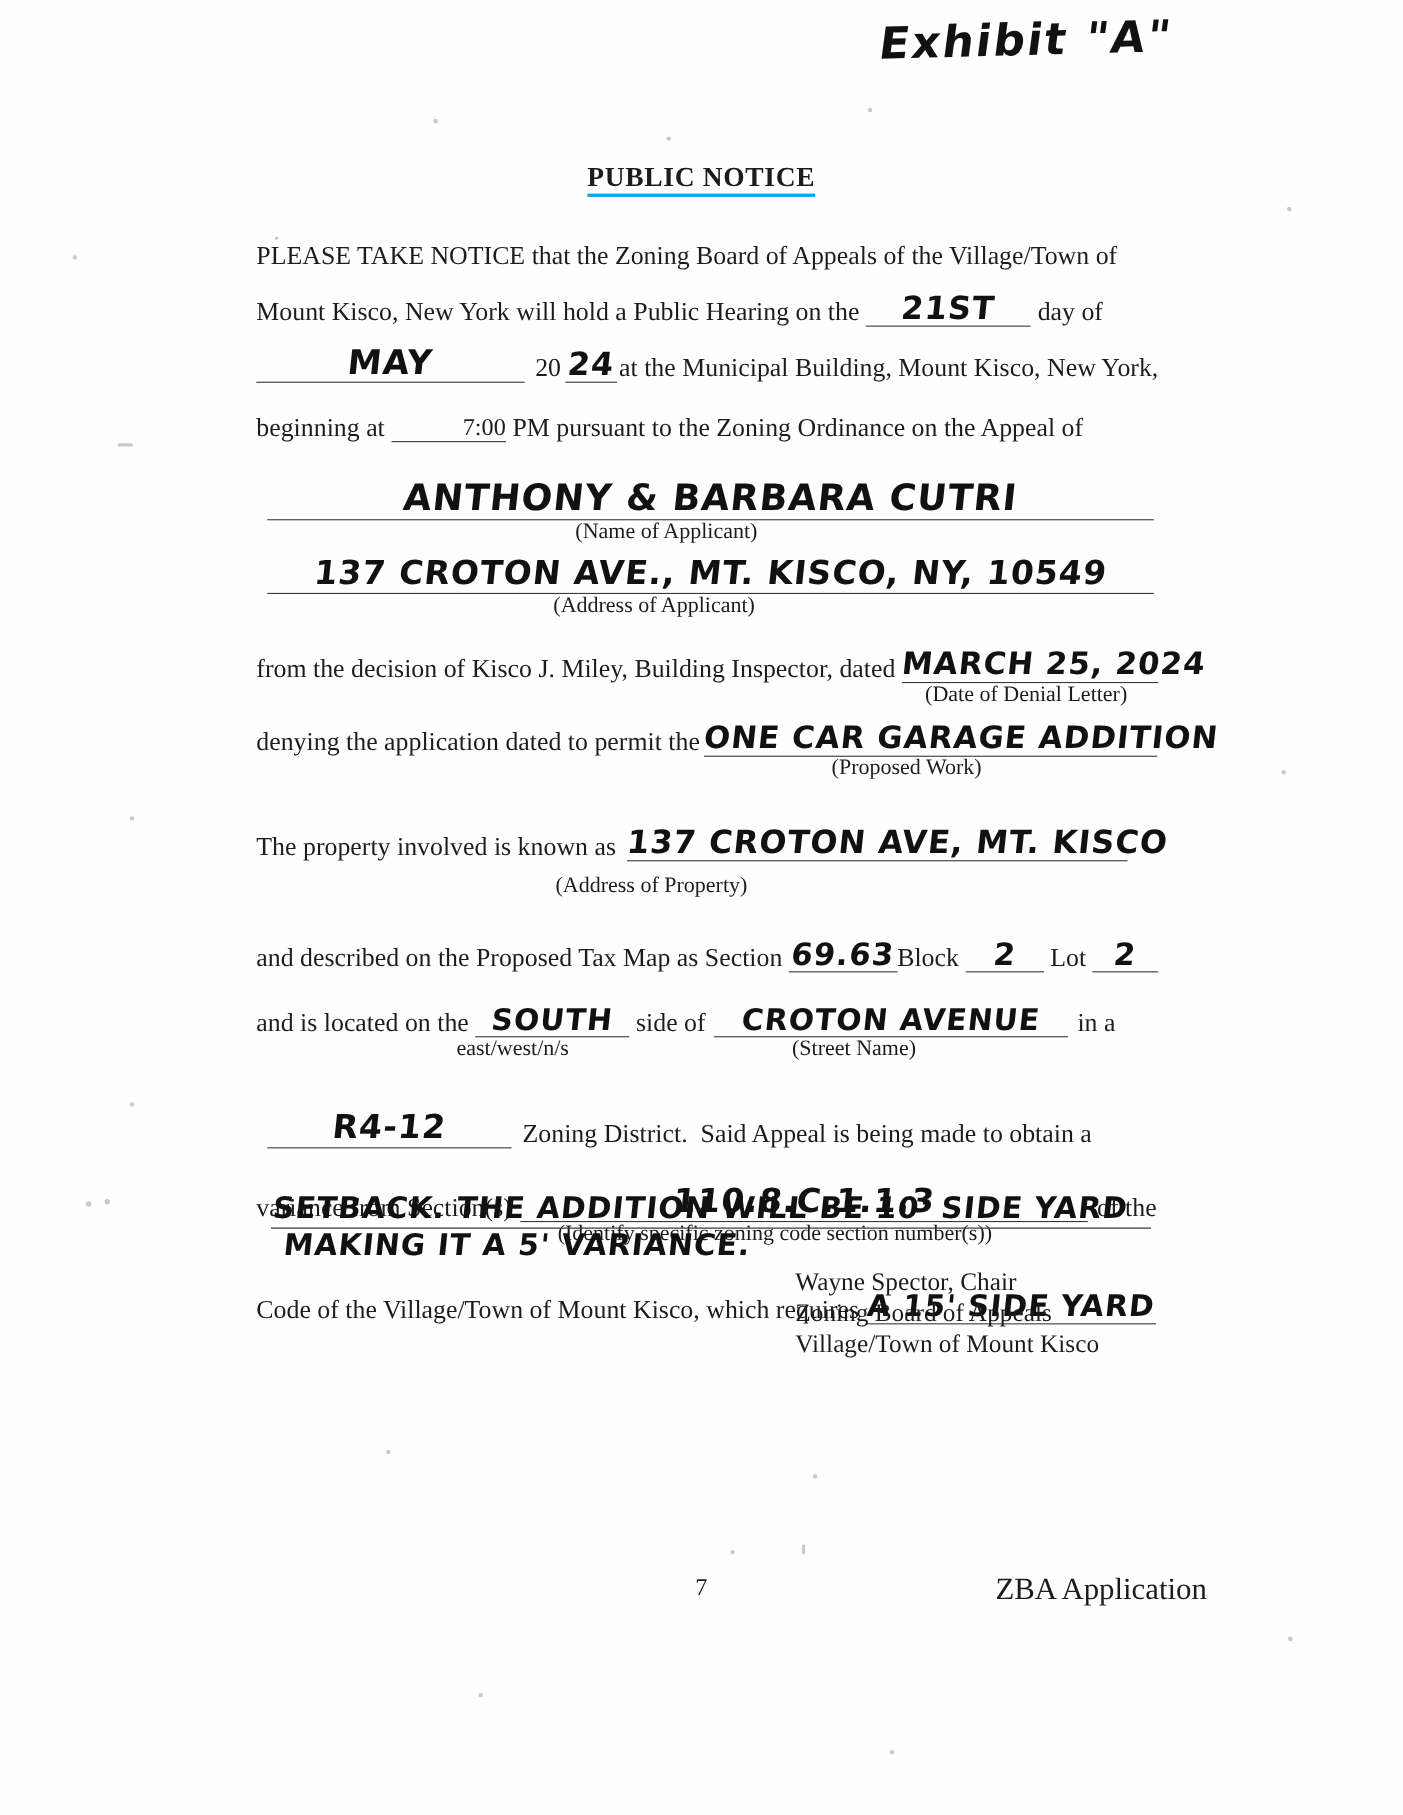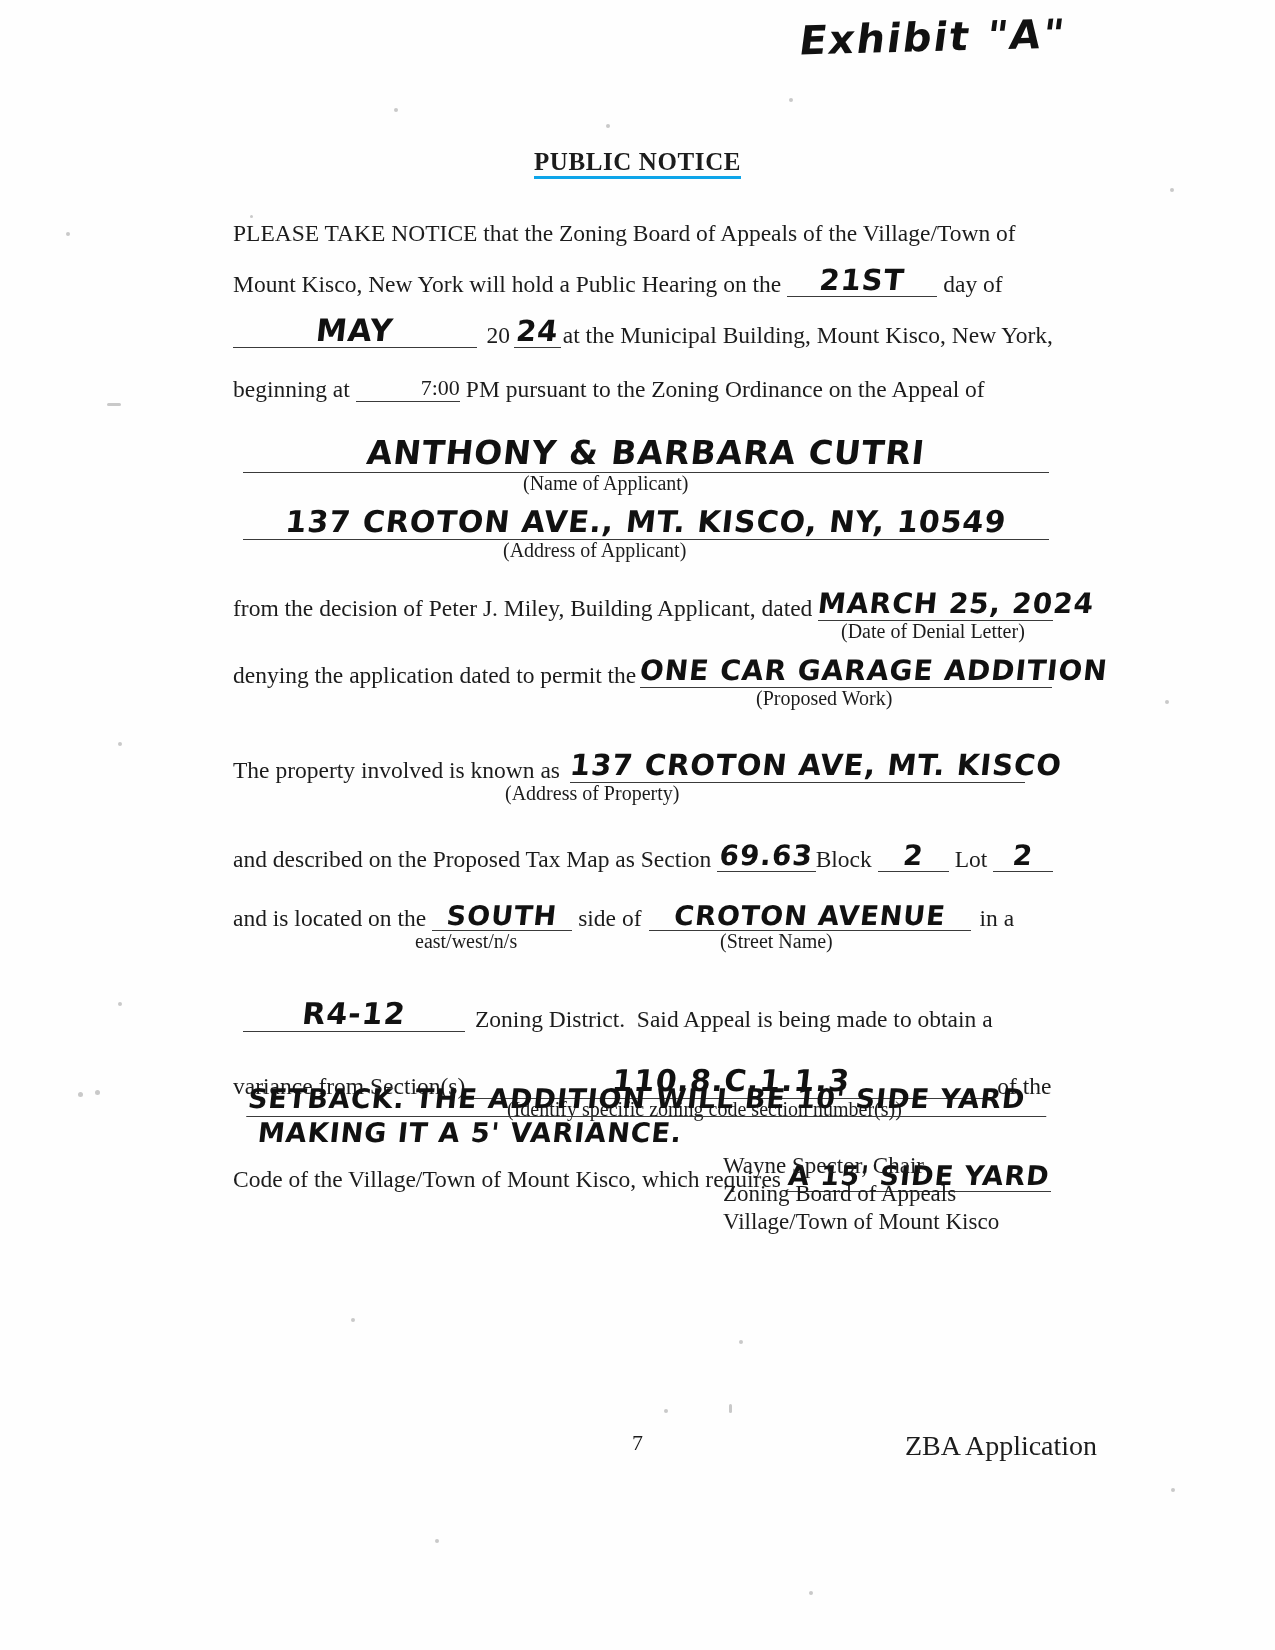--- a/index.html
+++ b/index.html
@@ -196,21 +196,21 @@
     <div class="line" style="margin-bottom:0;">
       <span class="blank" style="width:806px;height:38px;margin-left:10px;">
         <span class="hand" style="font-size:30px;bottom:2px;">137 CROTON AVE., MT. KISCO, NY, 10549</span>
       </span>
     </div>
     <div class="capwrap" style="margin-bottom:22px;">
       <div class="caption" style="left:270px;top:0;">(Address of Applicant)</div>
     </div>
 
     <div class="line" style="margin-bottom:0;">
-      <span class="txt">from the decision of Peter J. Miley, Building Applicant, dated</span>
+      <span class="txt">from the decision of Kisco J. Miley, Building Inspector, dated</span>
       <span class="blank" style="width:245px;height:34px;margin-left:6px;">
         <span class="hand" style="font-size:28px;bottom:2px;">MARCH 25, 2024</span>
       </span>
     </div>
     <div class="capwrap" style="margin-bottom:8px;">
       <div class="caption" style="left:608px;top:0;">(Date of Denial Letter)</div>
     </div>
 
     <div class="line" style="margin-bottom:0;">
       <span class="txt">denying the application dated to permit the</span>
@@ -221,21 +221,21 @@
     <div class="capwrap" style="margin-bottom:34px;">
       <div class="caption" style="left:523px;top:0;">(Proposed Work)</div>
     </div>
 
     <div class="line" style="margin-bottom:0;">
       <span class="txt">The property involved is known as</span>
       <span class="blank" style="width:455px;height:36px;margin-left:10px;">
         <span class="hand" style="font-size:29px;bottom:2px;">137 CROTON AVE, MT. KISCO</span>
       </span>
     </div>
-    <div class="capwrap" style="margin-bottom:32px;">
+    <div class="capwrap" style="margin-bottom:32px;margin-top:12px;">
       <div class="caption" style="left:272px;top:0;">(Address of Property)</div>
     </div>
 
     <div class="line" style="margin-bottom:26px;">
       <span class="txt">and described on the Proposed Tax Map as Section</span>
       <span class="blank" style="width:122px;height:32px;margin-left:6px;">
         <span class="hand" style="font-size:28px;bottom:1px;">69.63</span>
       </span>
       <span class="txt">Block</span>
       <span class="blank" style="width:88px;height:32px;margin:0 6px;">

